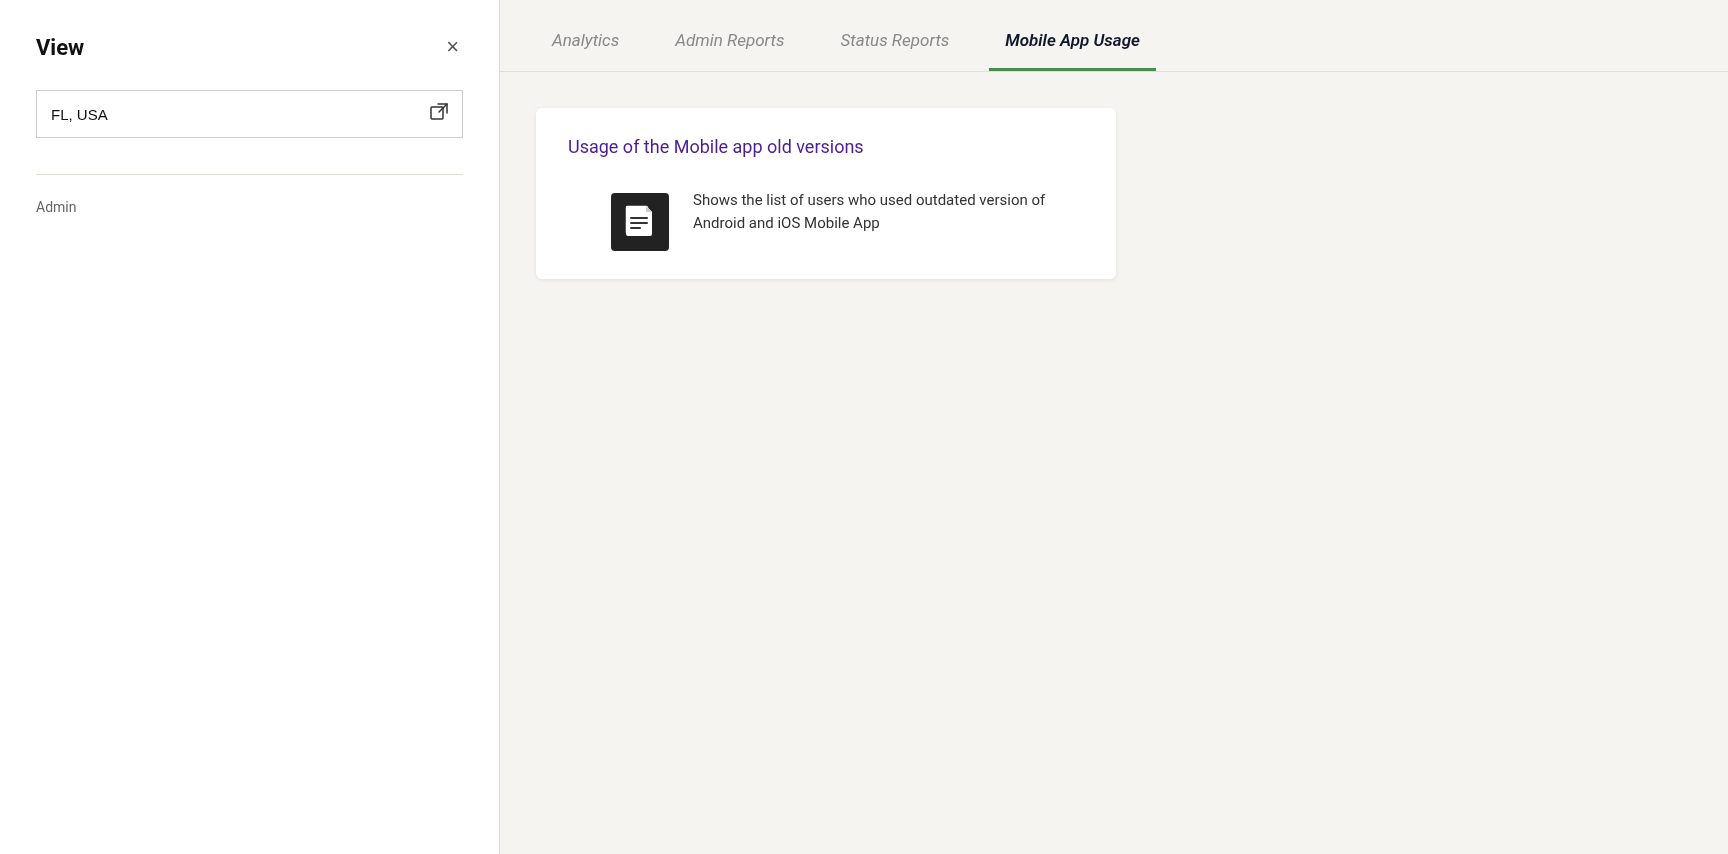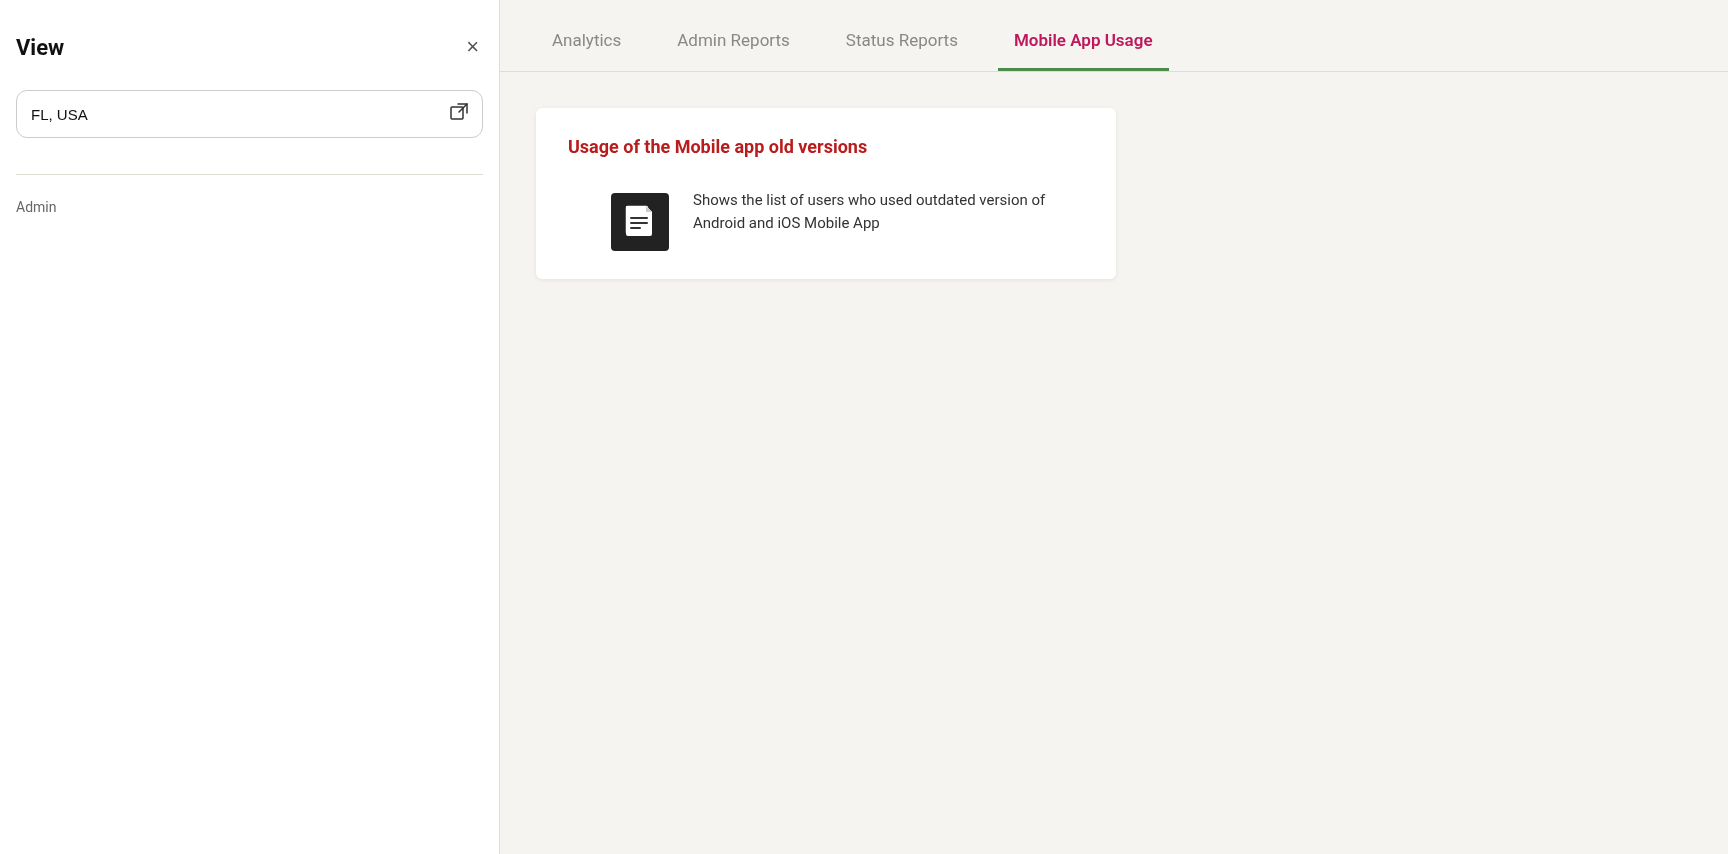--- a/index.html
+++ b/index.html
@@ -15,21 +15,21 @@
       height: 854px;
       overflow: hidden;
       display: flex;
     }
 
     
     .left-panel {
       width: 500px;
       min-width: 500px;
       background: #fff;
-      padding: 32px 16px;
+      padding: 32px 36px;
       border-right: 1px solid #e0ddd6;
       display: flex;
       flex-direction: column;
       gap: 0;
     }
 
     .panel-header {
       display: flex;
       justify-content: space-between;
       align-items: center;
@@ -60,21 +60,21 @@
       font-size: 14px;
       color: #666;
       margin-bottom: 10px;
       display: block;
     }
 
     .field-input {
       width: 100%;
       height: 48px;
       border: 1px solid #ccc;
-      border-radius: 11px;
+      border-radius: 0;
       padding: 0 14px;
       font-size: 15px;
       color: #111;
       display: flex;
       align-items: center;
       justify-content: space-between;
       background: #fff;
     }
 
     .field-input input {
@@ -107,38 +107,39 @@
     }
 
     
     .tabs {
       display: flex;
       align-items: flex-end;
       padding: 0 36px;
       background: #f5f4f0;
       border-bottom: 1px solid #e0ddd6;
       height: 72px;
+      font-style: italic;
     }
 
     .tab {
       padding: 0 16px 18px 16px;
       font-size: 17px;
       color: #888;
       cursor: pointer;
       border-bottom: 3px solid transparent;
       margin-right: 24px;
       white-space: nowrap;
     }
 
     .tab:first-child {
       margin-left: 0;
     }
 
     .tab.active {
-      color: #be185d;
+      color: #0f172a;
       font-weight: 600;
       border-bottom: 3px solid #4a8c4a;
     }
 
     
     .main-content {
       flex: 1;
       padding: 36px;
       overflow-y: auto;
     }
@@ -147,22 +148,22 @@
     .report-card {
       background: #fff;
       border-radius: 6px;
       box-shadow: 0 1px 4px rgba(0,0,0,0.08);
       padding: 28px 32px;
       width: 580px;
     }
 
     .card-title {
       font-size: 18px;
-      font-weight: 700;
-      color: #b91c1c;
+      font-weight: 400;
+      color: #4c1d95;
       margin-bottom: 32px;
     }
 
     .card-body {
       display: flex;
       align-items: flex-start;
       gap: 24px;
       padding-left: 43px;
     }
 

